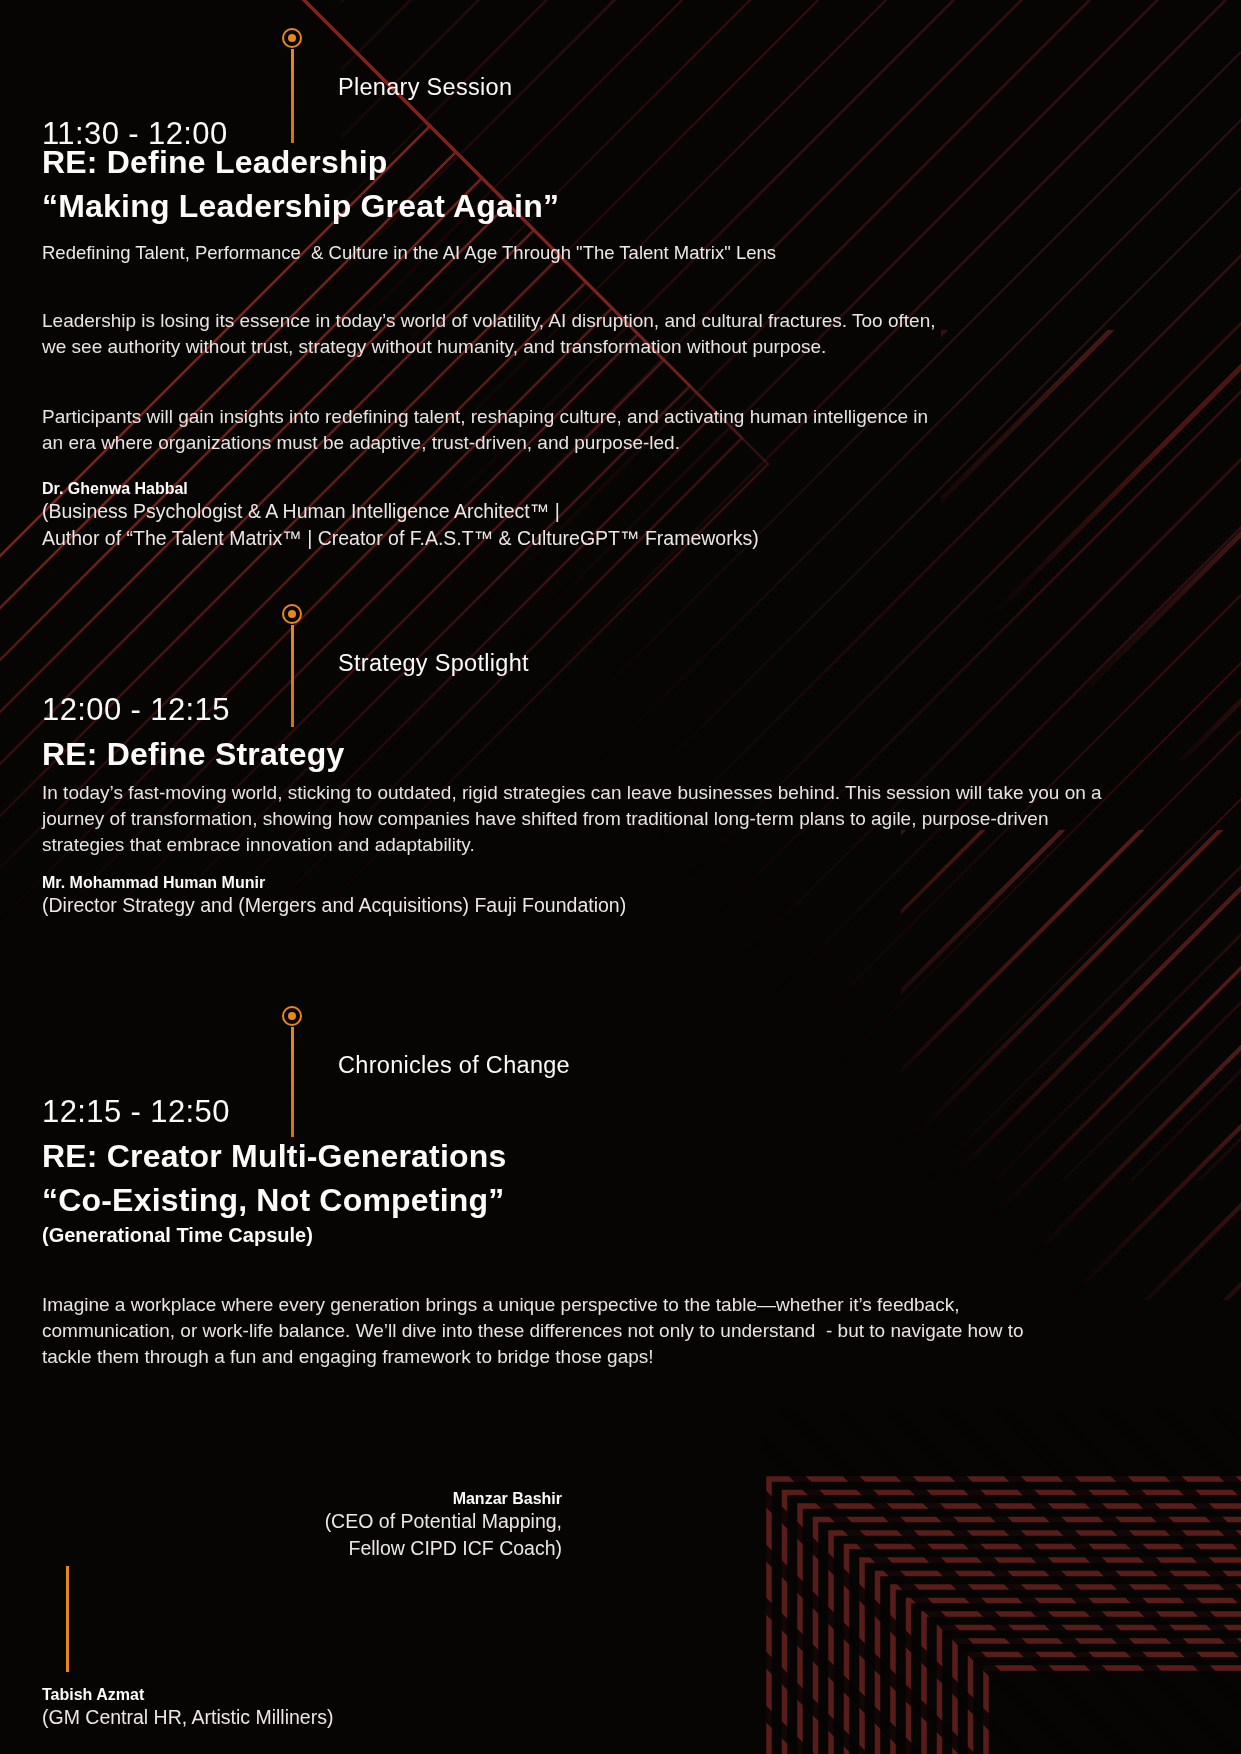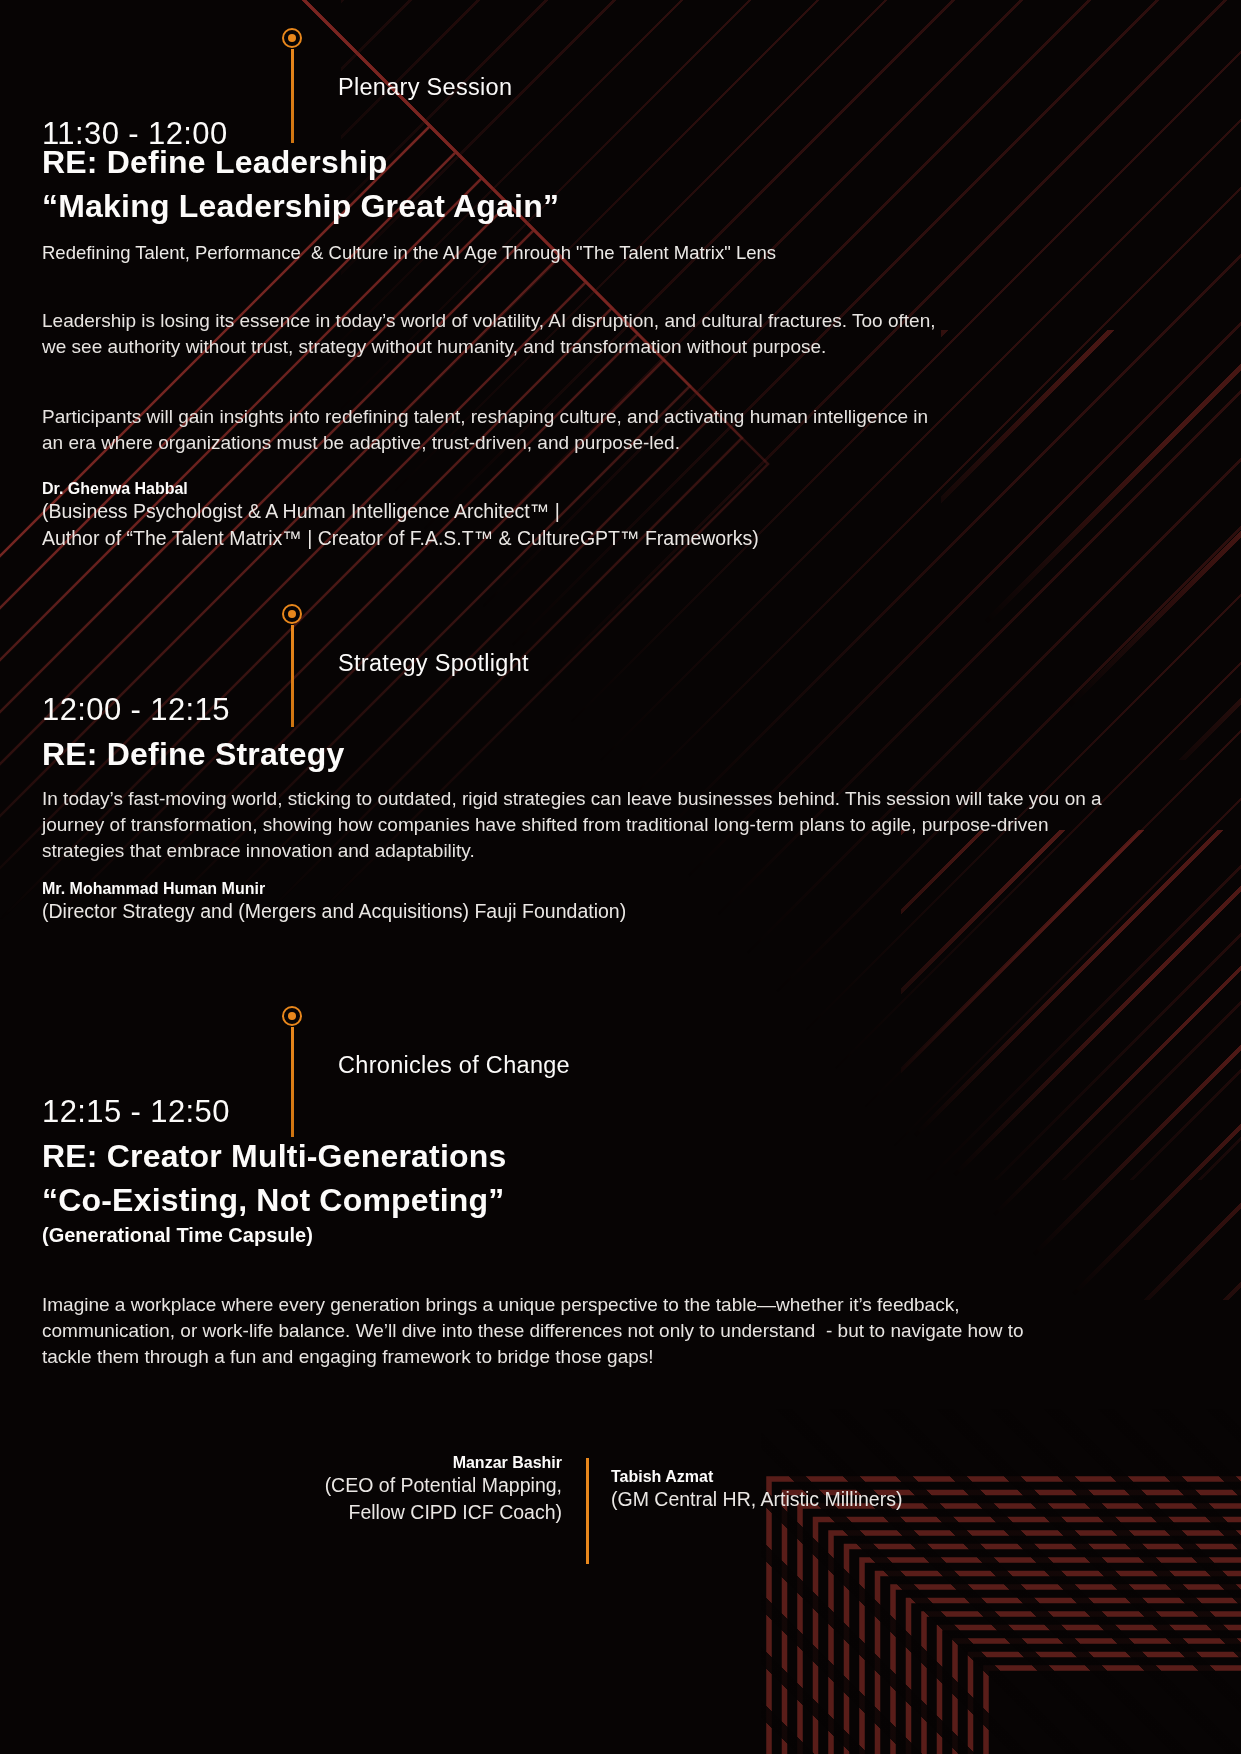--- a/index.html
+++ b/index.html
@@ -54,27 +54,27 @@
   #s3 .tl-line{height:110px}
   .time{position:absolute;left:0;top:40px;font-size:31px;font-weight:400;letter-spacing:.4px;color:#fbfaf9;margin-top:48px;}
   .track{position:absolute;left:296px;top:46px;font-size:23.5px;font-weight:400;color:#fbfaf9;letter-spacing:.3px;}
   .session-body{padding-top:112px;}
   #s2 .session-body,#s3 .session-body{padding-top:128px;}
   .title{font-size:32px;font-weight:800;line-height:44px;letter-spacing:.2px;color:#fcfbfa;}
   .title-note{font-size:20px;font-weight:700;line-height:26px;color:#fcfbfa;}
   .subtitle{margin-top:14px;font-size:18.5px;color:#eceae7;white-space:pre-wrap;}
   .para{margin-top:44px;font-size:19px;line-height:26px;color:#e7e4e1;white-space:pre-wrap;}
   .w1{max-width:905px;} .w2{max-width:1085px;} .w3{max-width:1030px;}
-  #s2 .para{margin-top:10px;}
+  #s2 .para{margin-top:4px;}
   .speaker-name{margin-top:24px;font-size:16px;font-weight:800;color:#fcfbfa;}
   #s2 .speaker-name{margin-top:16px;}
   .speaker-role{font-size:19.5px;line-height:27px;color:#eae7e4;}
   .roles{}
   
-  .duo{margin-top:84px;display:flex;align-items:flex-start;}
+  .duo{margin-top:120px;display:flex;align-items:flex-start;flex-direction:column;}
   .duo-left{width:520px;text-align:right;}
   .duo-divider{width:3px;height:106px;background:#E8871C;margin:4px 22px 0 24px;flex:none;}
   .duo-right{padding-top:14px;}
   .duo .speaker-name{margin-top:0;}
 </style>
 </head>
 <body>
 
 <div class="deco">
   <svg id="deco-chevrons" width="960" height="1000" viewBox="0 0 960 1000">

